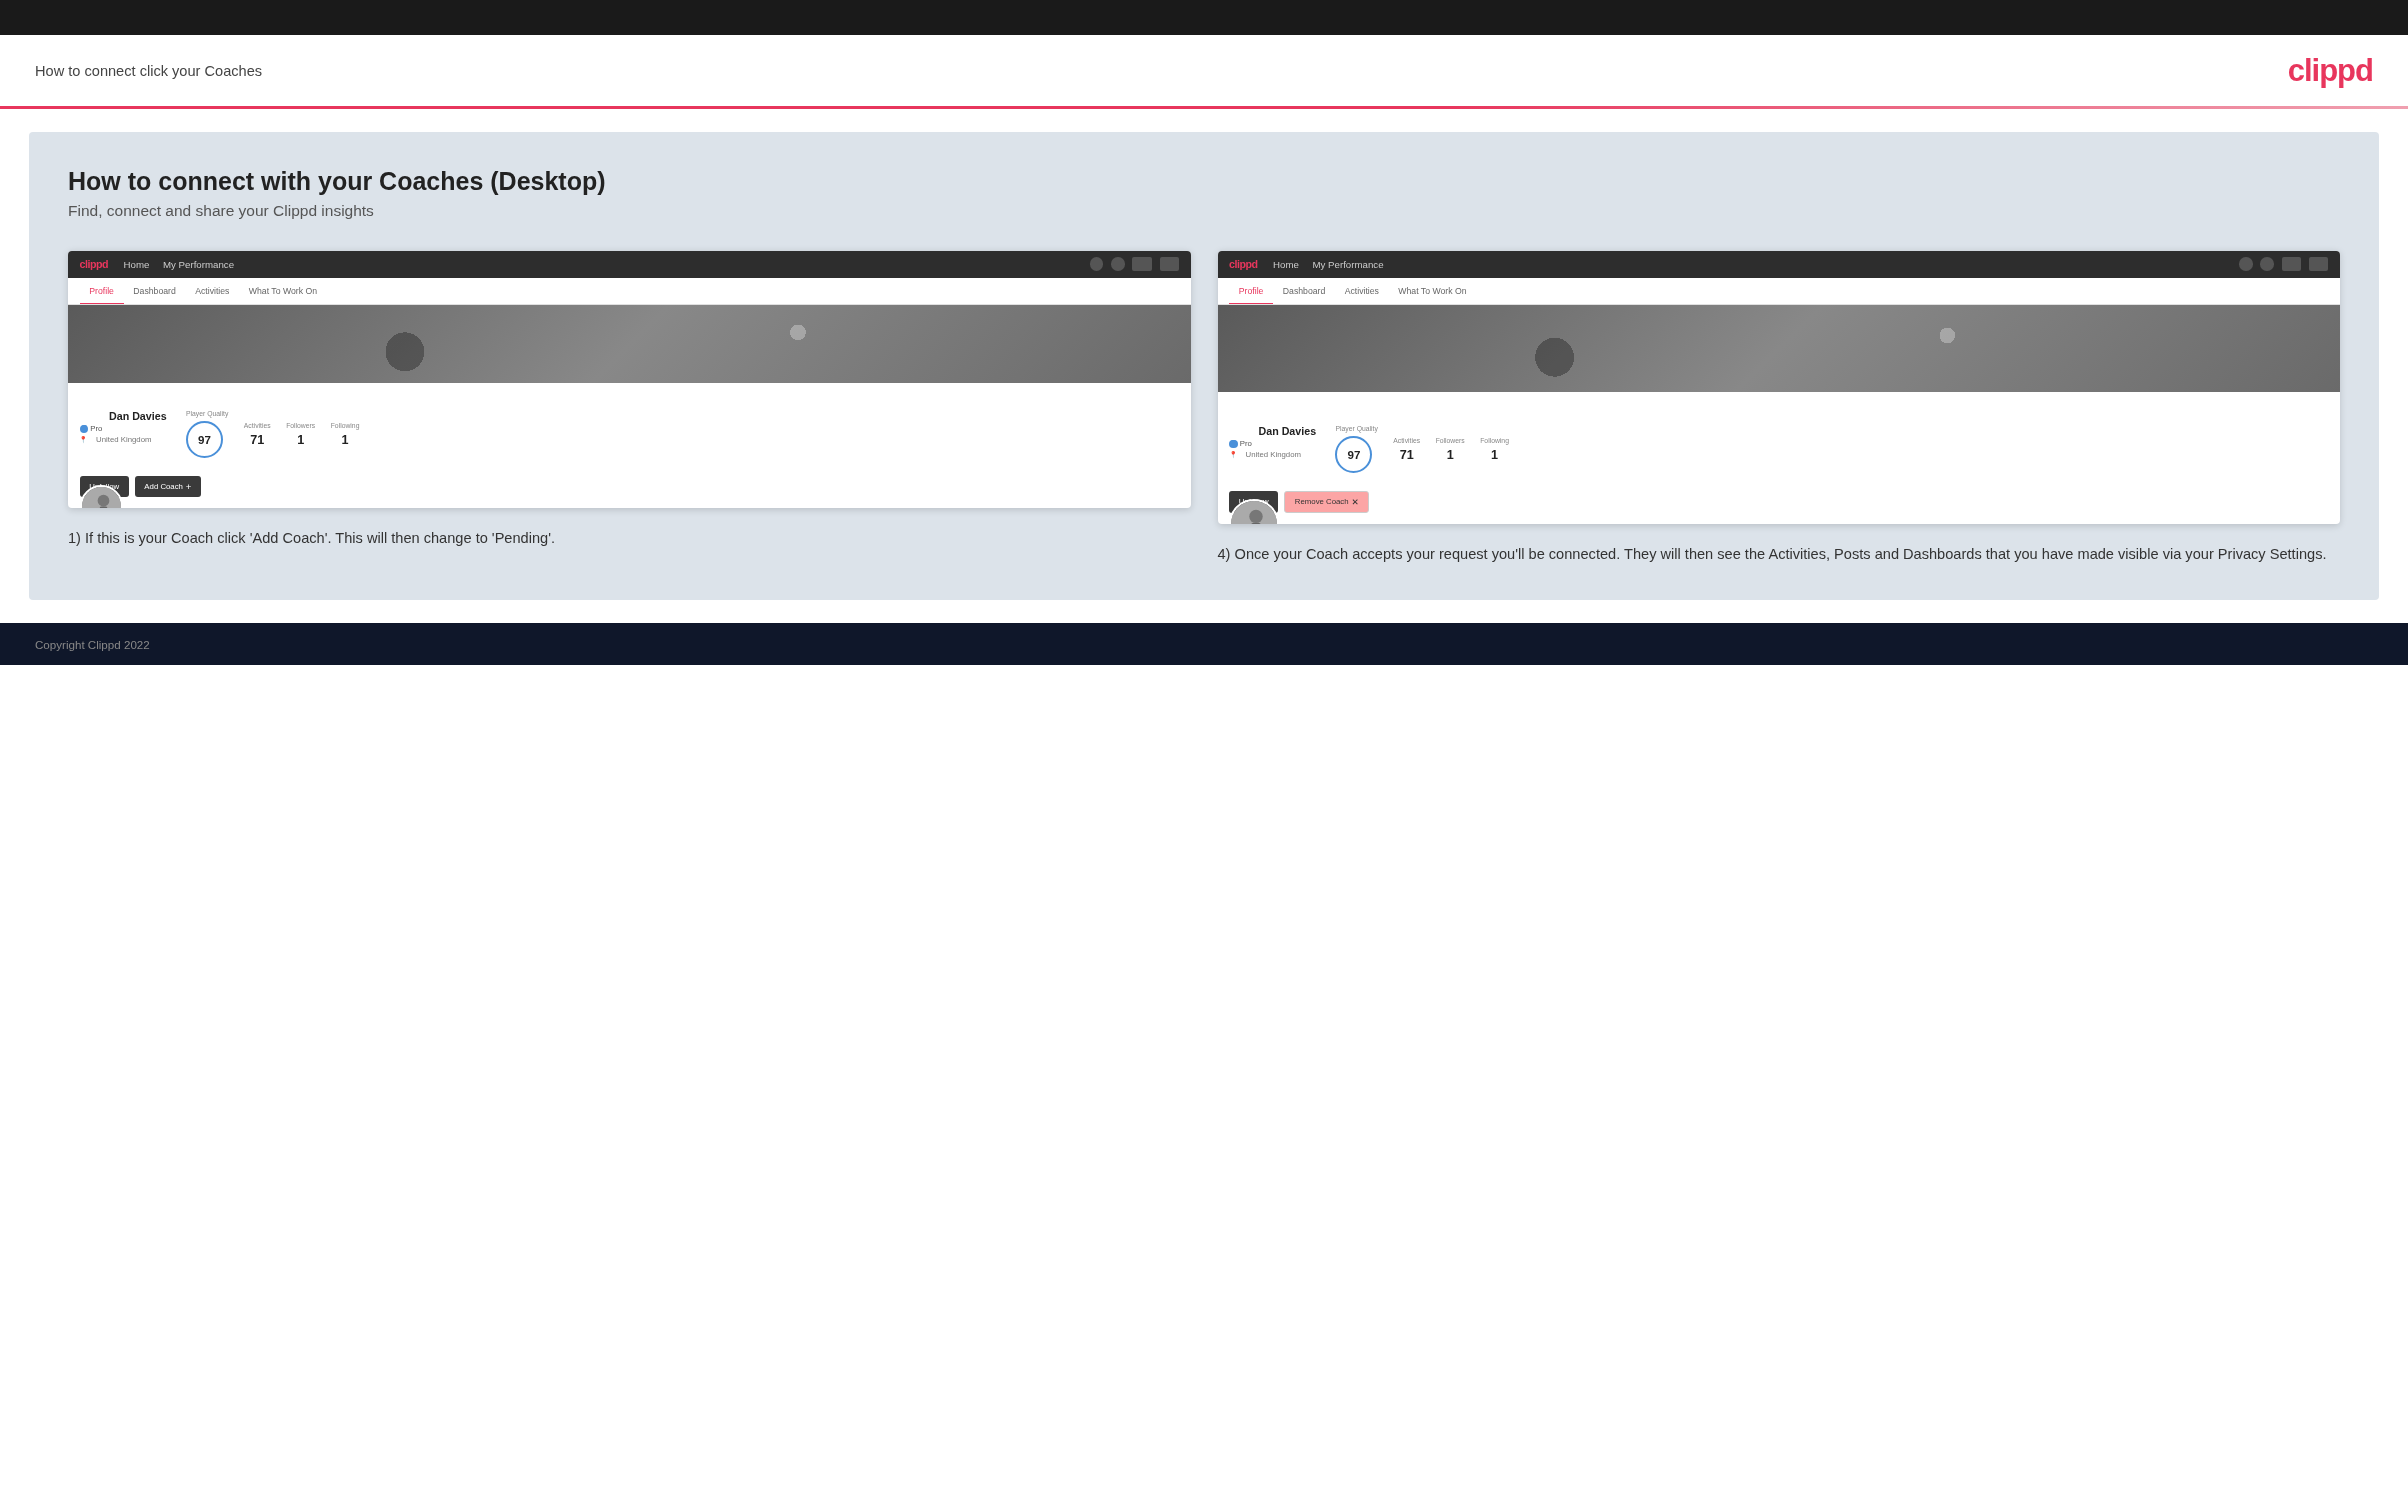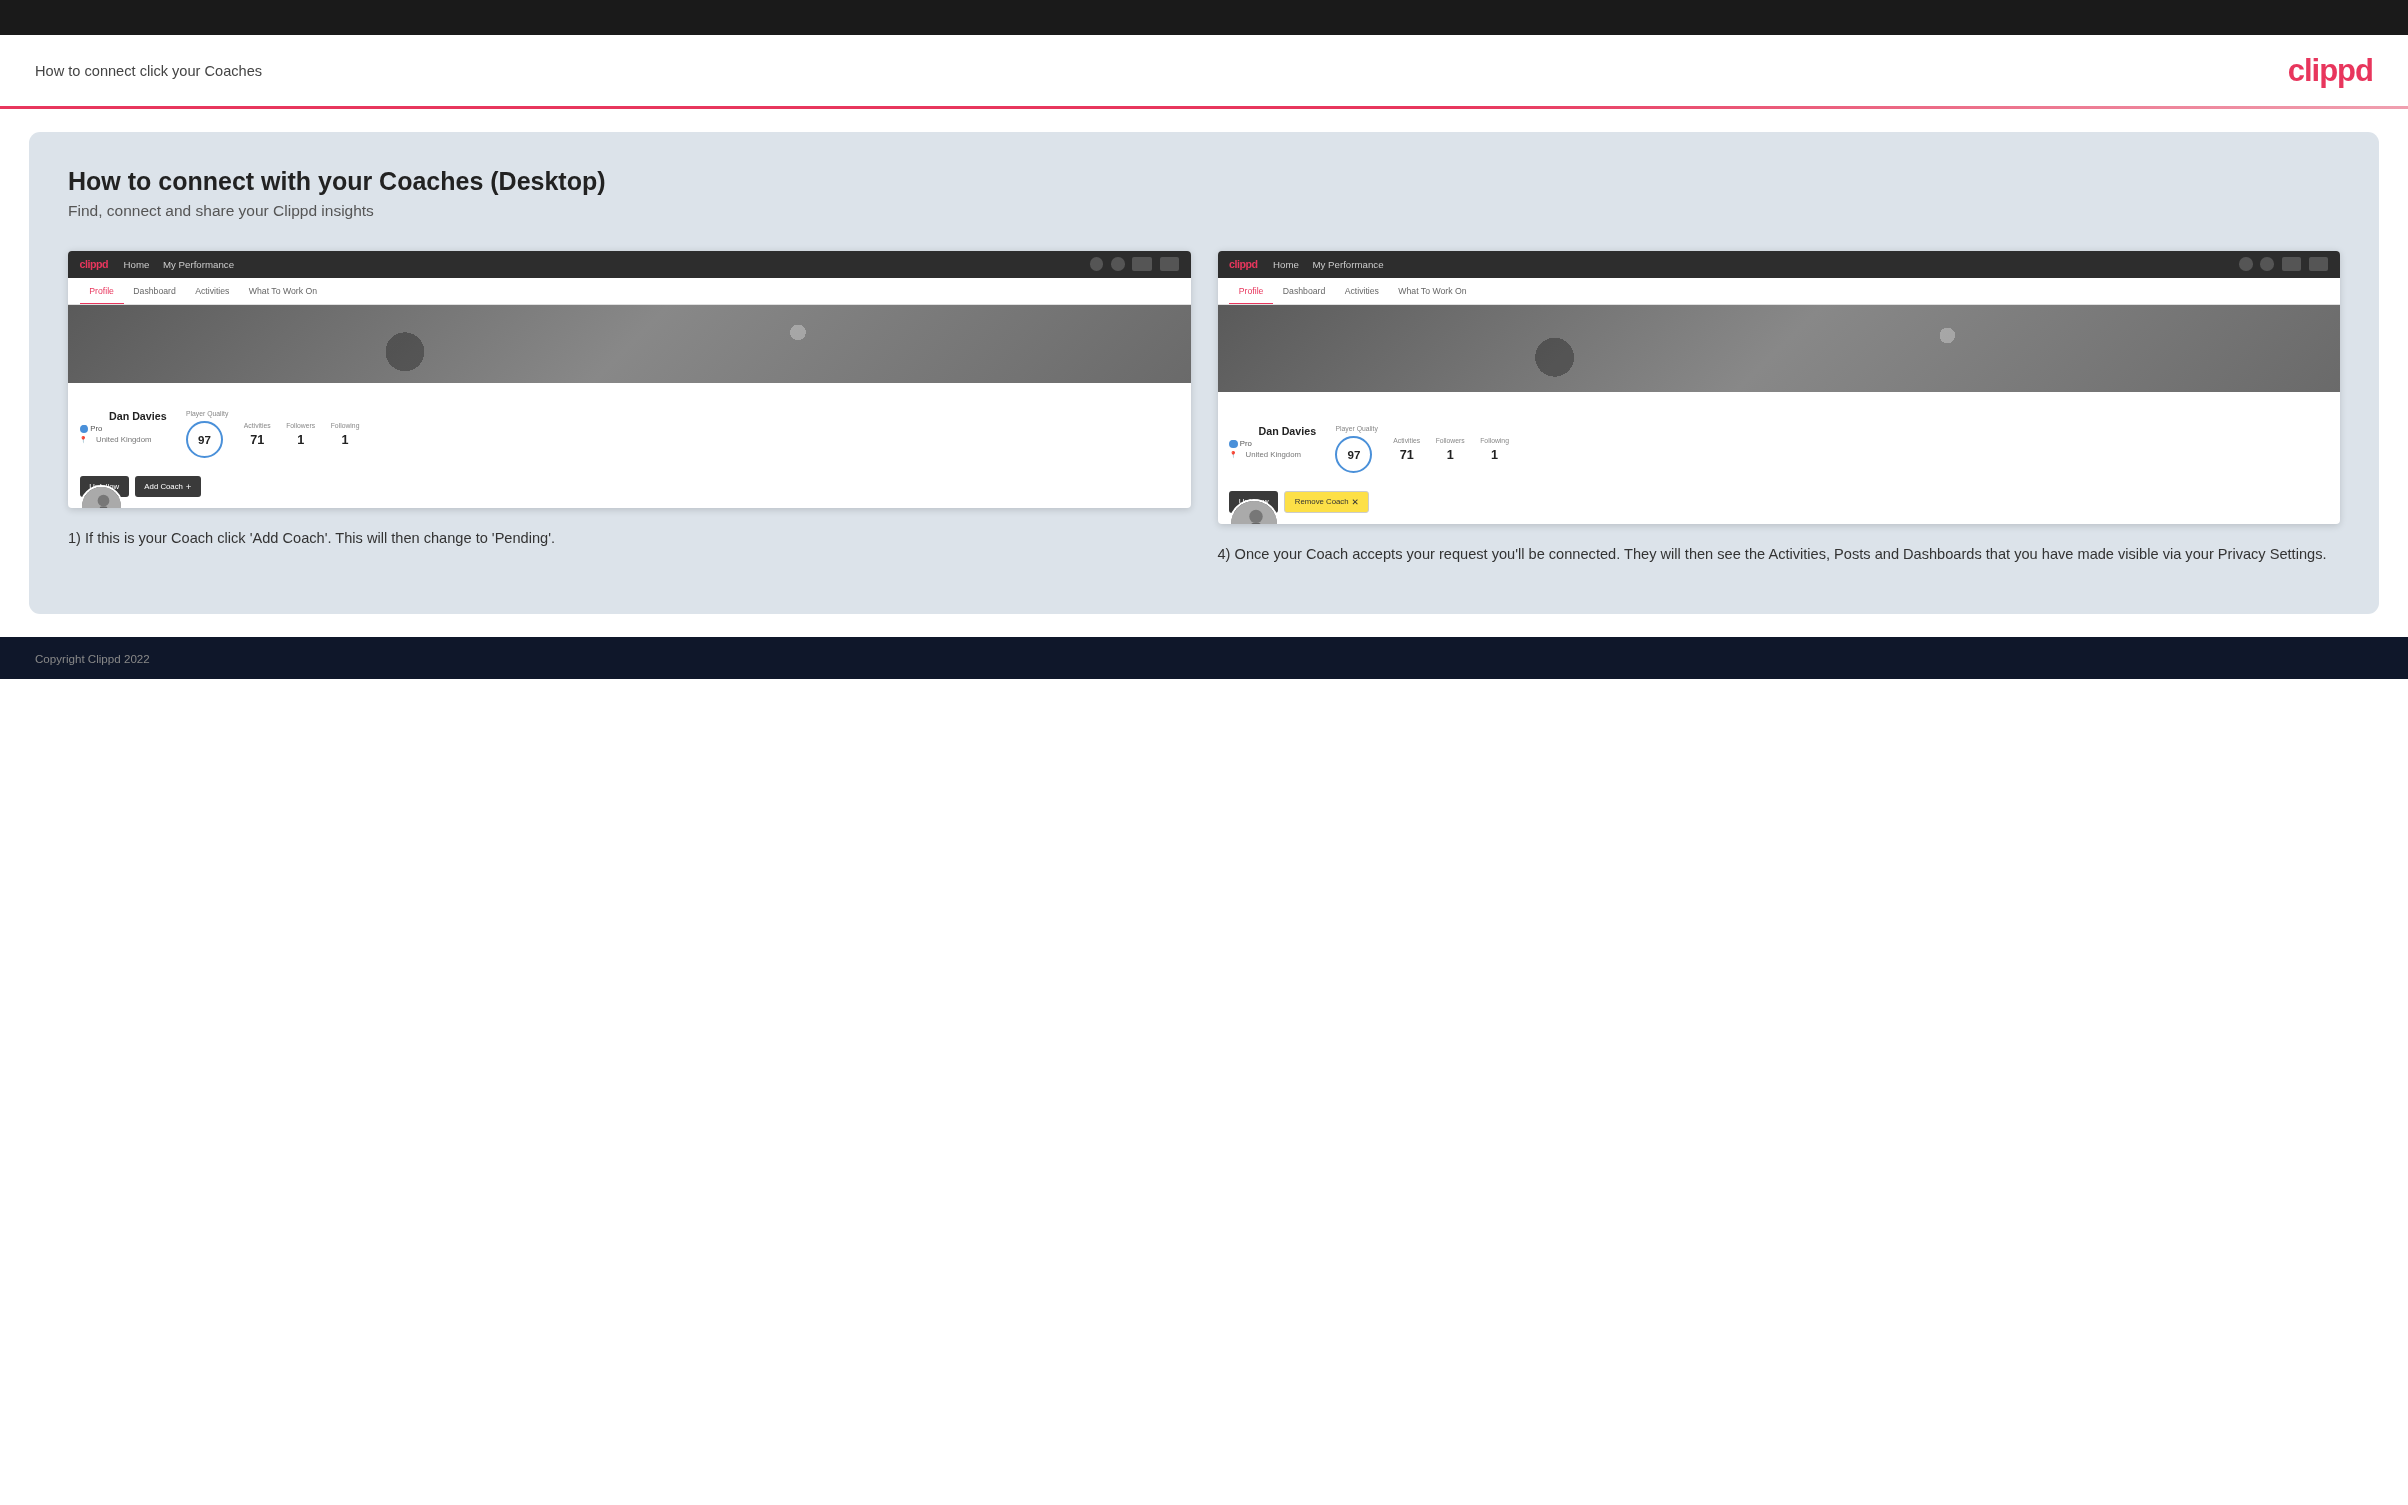--- a/index.html
+++ b/index.html
@@ -39,22 +39,22 @@
     .header-divider {
       height: 2.9px;
       background: linear-gradient(to right, #e8365d 60%, #f0a0b0 100%);
       margin: 0 0 0 0;
     }
 
     
     .main-content {
       background: #dce3ea;
       margin: 23px 29px;
-      padding: 35px 39px 49px 39px;
-      border-radius: 11px;
+      padding: 35px 39px 35px 39px;
+      border-radius: 4px;
     }
 
     .main-title {
       font-size: 25px;
       font-weight: 700;
       color: #222;
       margin-bottom: 5.8px;
     }
 
     .main-subtitle {
@@ -294,21 +294,21 @@
       font-size: 7.8px;
       padding: 4.9px 9.7px;
       border-radius: 2.9px;
       border: none;
       display: flex;
       align-items: center;
       gap: 2.9px;
     }
 
     .mock-btn-remove {
-      background: #fde047;
+      background: #fca5a5;
       color: #333;
       font-size: 7.8px;
       padding: 4.9px 9.7px;
       border-radius: 2.9px;
       border: 1px solid #ccc;
       display: flex;
       align-items: center;
       gap: 2.9px;
     }
 

